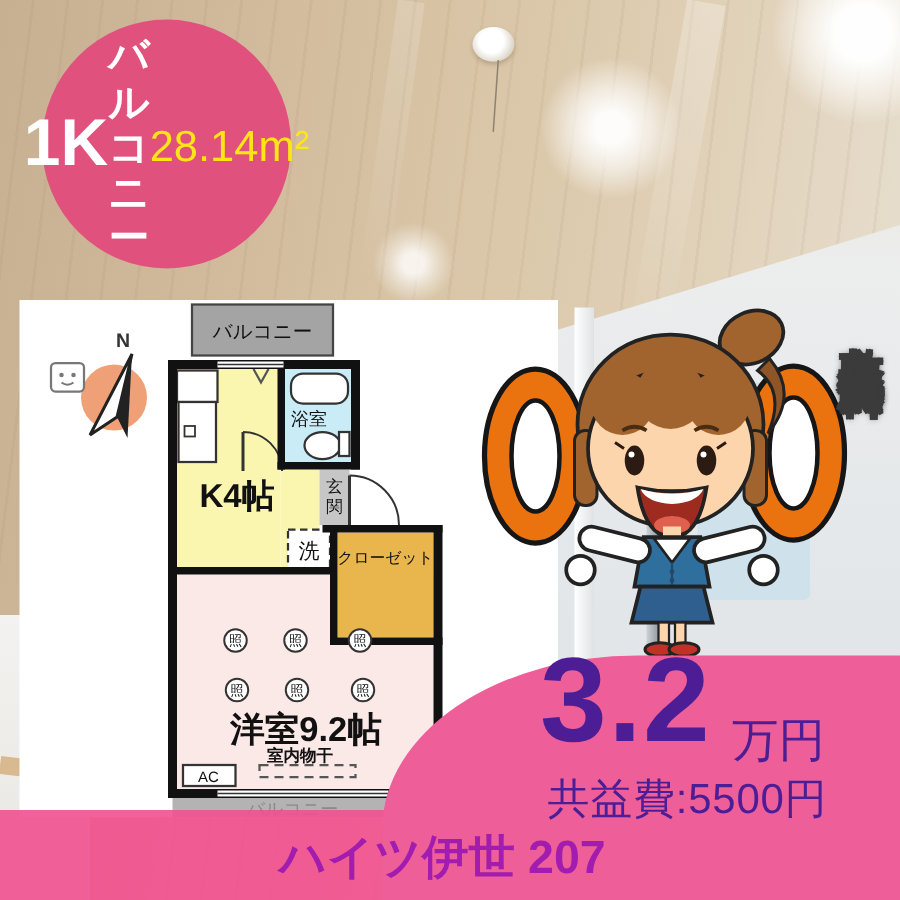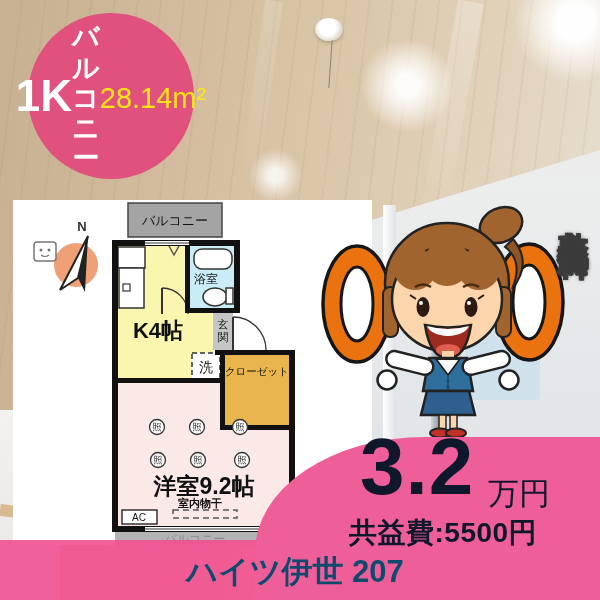--- a/index.html
+++ b/index.html
@@ -57,26 +57,26 @@
   
   .v-banner{position:absolute;left:549px;top:209px;width:44px;height:220px;z-index:7;
     writing-mode:vertical-rl;text-orientation:upright;letter-spacing:3px;
     font-size:30px;font-weight:bold;color:#ffffff;
     -webkit-text-stroke:1.4px #3b3b3b;
     text-shadow:1px 1px 0 #3b3b3b,-1px -1px 0 #3b3b3b,1px -1px 0 #3b3b3b,-1px 1px 0 #3b3b3b,0 0 4px rgba(50,50,50,.8);}
 
   
   .bottom-band{position:absolute;left:0;top:540px;width:600px;height:60px;background:rgba(242,80,144,.9);z-index:7;}
   .price-blob{position:absolute;left:255px;top:437px;width:345px;height:163px;background:#ee5f9a;
-    border-top-left-radius:170px 115px;z-index:8;color:#0f172a;}
+    border-top-left-radius:170px 115px;z-index:8;color:#4c1d95;}
   .price-amount{position:absolute;left:105px;top:-10px;font-size:80px;font-weight:bold;letter-spacing:1px;line-height:1;}
   .price-unit{position:absolute;left:233px;top:36px;font-size:31px;font-weight:normal;}
-  .price-fee{position:absolute;left:94px;top:77px;font-size:28px;font-weight:bold;letter-spacing:.5px;}
+  .price-fee{position:absolute;left:110px;top:77px;font-size:28px;font-weight:normal;letter-spacing:.5px;}
   .property-name{position:absolute;left:130px;top:551px;width:330px;z-index:10;text-align:center;
-    font-size:31px;font-weight:bold;color:#0c4a6e;}
+    font-size:31px;font-weight:bold;color:#a21caf;}
 </style>
 </head>
 <body>
 
 <div class="stage">
 
   <div class="bg-ceiling"></div>
   <div class="bg-woodlines"></div>
   <div class="bg-wall"></div>
   <div class="bg-wall-left"></div>

